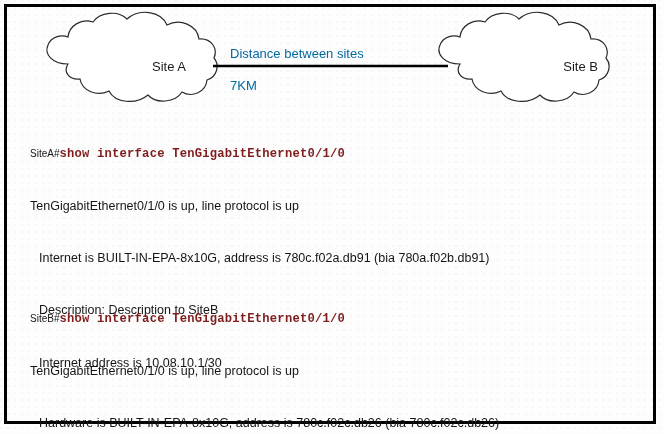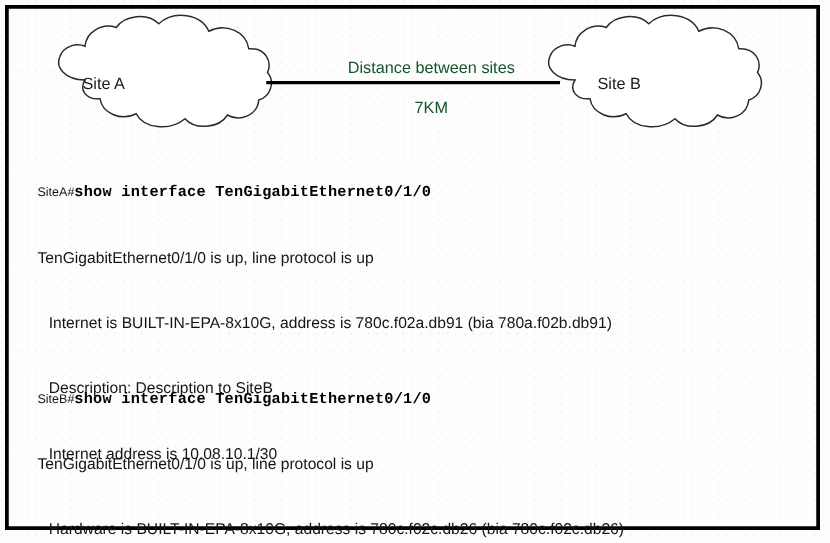--- a/index.html
+++ b/index.html
@@ -40,34 +40,33 @@
     left: 8px;
     top: 8px;
     width: 644px;
     height: 100px;
   }
   .cloud-label {
     position: absolute;
     font-size: 13px;
     color: #1a1a1a;
     white-space: nowrap;
-    text-align: left;
+    text-align: right;
   }
   #cloud-a-label { left: 58px; top: 51px; width: 120px; }
   #cloud-b-label { left: 470px; top: 51px; width: 120px; }
 
   #distance-label {
     position: absolute;
-    left: 237px;
+    left: 222px;
     top: 22px;
     width: 200px;
-    text-align: center;
     font-size: 13px;
     line-height: 16px;
-    color: #14532d;
+    color: #0369a1;
     white-space: pre-line;
   }
 
   
   .cli-block {
     position: absolute;
     left: 30px;
     width: 618px;
     font-size: 12.5px;
     line-height: 17.4px;
@@ -83,21 +82,21 @@
   .prompt-host {
     font-family: "Liberation Sans", sans-serif;
     font-size: 10px;
     color: #151515;
   }
   .prompt-cmd {
     font-family: "Liberation Mono", "DejaVu Sans Mono", monospace;
     font-weight: bold;
     font-size: 12.2px;
     letter-spacing: 0.2px;
-    color: #000000;
+    color: #7f1d1d;
   }
 </style>
 </head>
 <body>
 
 <div id="screenshot">
 
   <div id="paper-texture"></div>
 
   <div id="outer-frame"></div>

